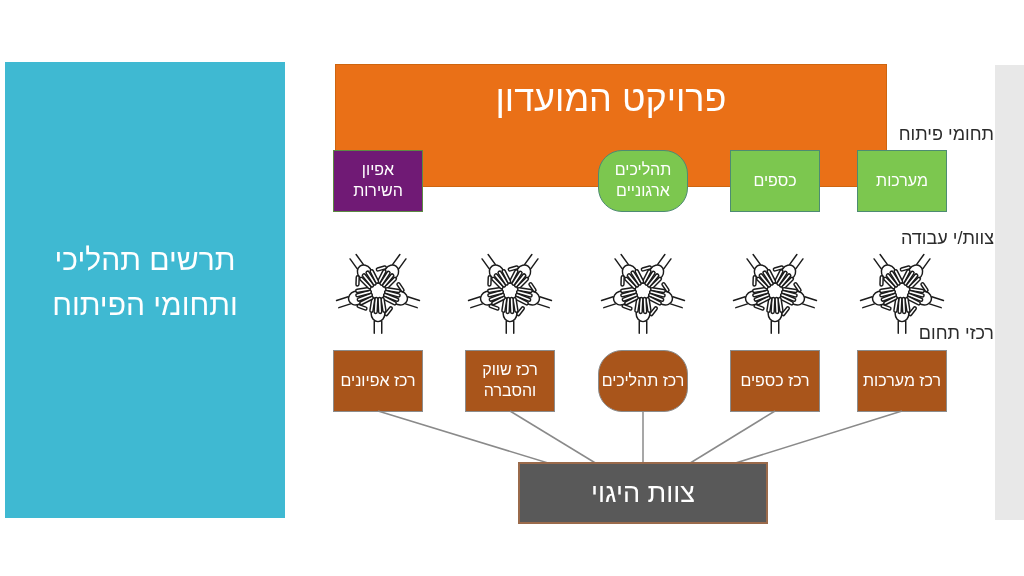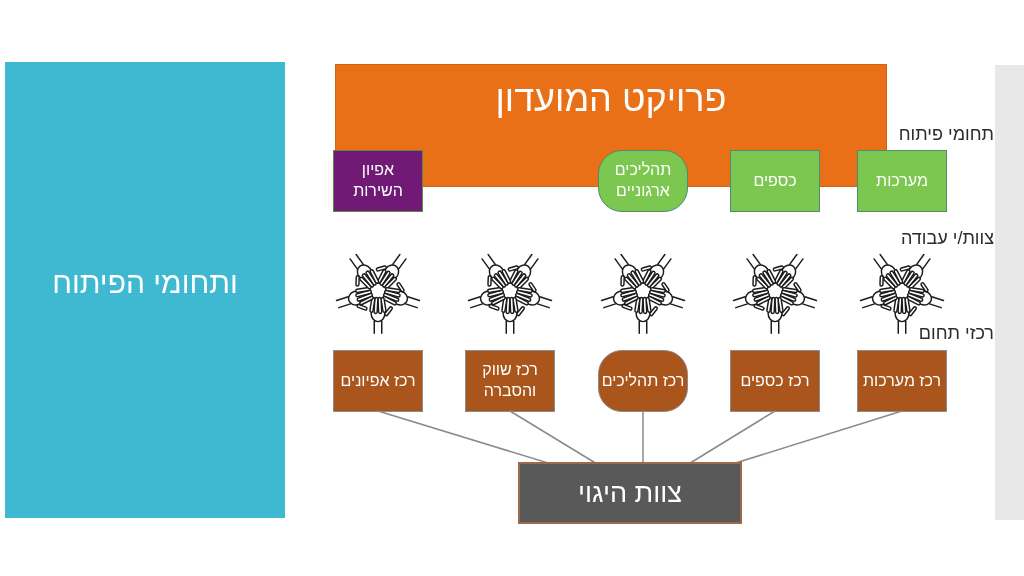--- a/index.html
+++ b/index.html
@@ -41,21 +41,21 @@
   #hand ellipse,#hand rect{stroke:#1b1b1b;stroke-width:1.8px;fill:#ffffff;}
   #hand .arm{stroke:#1b1b1b;stroke-width:1.8px;fill:none;stroke-linecap:round;}
   
   .row-label{position:absolute;right:30px;color:#2b2b2b;font-size:18px;direction:rtl;white-space:nowrap;}
   .rl1{top:124px;} .rl2{top:228px;} .rl3{top:323px;}
   
   .connectors{position:absolute;left:0;top:0;width:1024px;height:576px;pointer-events:none;}
   .connectors line{stroke:#8A8A8A;stroke-width:1.5px;}
   
   .steering{
-    position:absolute;left:518px;top:462px;width:224px;height:62px;background:#595959;
+    position:absolute;left:518px;top:462px;width:250px;height:62px;background:#595959;
     border:2px solid #9A6A4B;box-sizing:border-box;
     display:flex;align-items:center;justify-content:center;
     color:#ffffff;font-size:27px;direction:rtl;
   }
   .svg-defs{position:absolute;width:0;height:0;}
 </style>
 </head>
 <body>
 
 <div class="slide">
@@ -75,20 +75,21 @@
         <use href="#hand" transform="rotate(36)"></use>
         <use href="#hand" transform="rotate(108)"></use>
         <use href="#hand" transform="rotate(180)"></use>
         <use href="#hand" transform="rotate(252)"></use>
         <use href="#hand" transform="rotate(324)"></use>
       </g>
     </defs>
   </svg>
 
   <div class="teal-panel">
+    <div class="line">תרשים תהליכי</div>
     <div class="line">ותחומי הפיתוח</div>
   </div>
 
   <div class="right-strip"></div>
 
   <div class="banner">
     <div class="banner-title">פרויקט המועדון</div>
   </div>
 
   <div class="row-label rl1">תחומי פיתוח</div>

